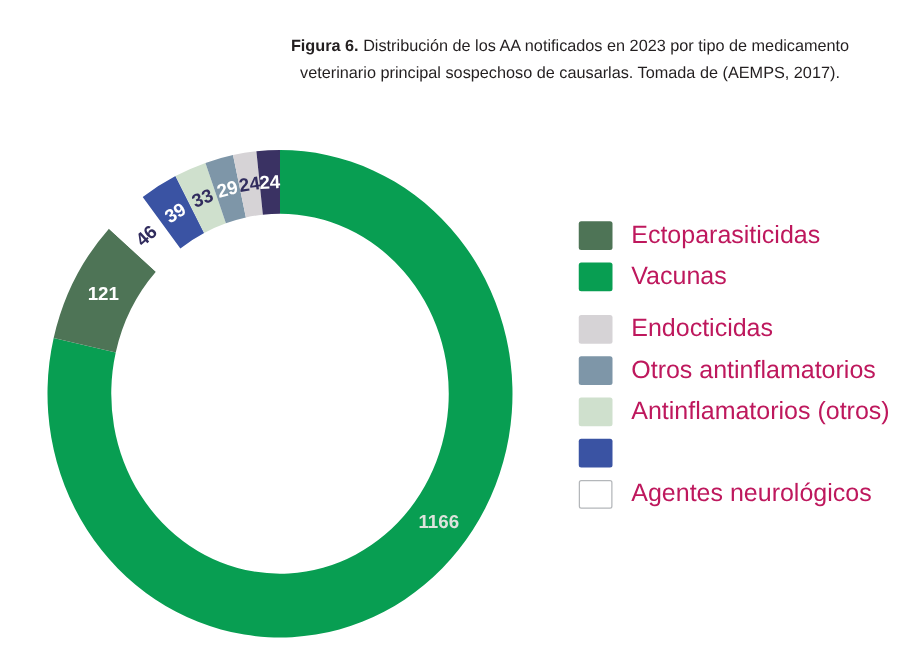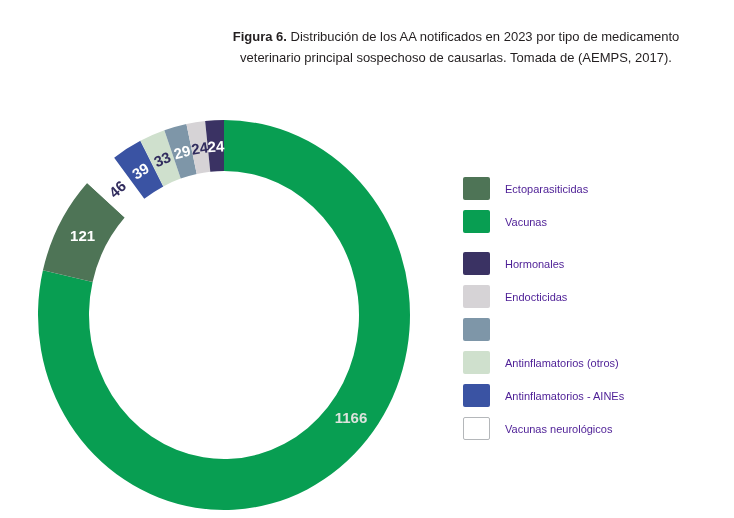--- a/index.html
+++ b/index.html
@@ -18,21 +18,21 @@
   .seg-label{
     font-size:15px;font-weight:bold;
     text-anchor:middle;dominant-baseline:central;
     font-family:"Liberation Sans", sans-serif;
   }
   .legend{position:absolute;left:463px;top:177px;}
   .legend-row{display:flex;align-items:center;height:23px;margin-bottom:10px;}
   .legend-row.gap-after{margin-bottom:19px;}
   .swatch{width:27px;height:23px;border-radius:2px;margin-right:15px;flex:none;box-sizing:border-box;}
   .swatch.bordered{border:1px solid #b4b7ba;}
-  .legend-label{font-size:11px;color:#4c1d95;white-space:nowrap;}
+  .legend-label{font-size:20px;color:#be185d;white-space:nowrap;}
 </style>
 </head>
 <body>
 
 <div class="caption">
   <span class="bold">Figura 6.</span><span> Distribución de los AA notificados en 2023 por tipo de medicamento</span><br>
   <span>veterinario principal sospechoso de causarlas. Tomada de (AEMPS, 2017).</span>
 </div>
 
 <div class="chart-area">
@@ -59,35 +59,31 @@
 <div class="legend" id="legend">
     <div class="legend-row">
       <span class="swatch" style="background: rgb(78, 116, 86);"></span>
       <span class="legend-label">Ectoparasiticidas</span>
     </div>
     <div class="legend-row gap-after">
       <span class="swatch" style="background: rgb(8, 158, 82);"></span>
       <span class="legend-label">Vacunas</span>
     </div>
     <div class="legend-row">
-      <span class="swatch" style="background: rgb(58, 50, 99);"></span>
-      <span class="legend-label">Hormonales</span>
-    </div>
-    <div class="legend-row">
       <span class="swatch" style="background: rgb(214, 211, 214);"></span>
       <span class="legend-label">Endocticidas</span>
     </div>
     <div class="legend-row">
       <span class="swatch" style="background: rgb(126, 150, 168);"></span>
+      <span class="legend-label">Otros antinflamatorios</span>
     </div>
     <div class="legend-row">
       <span class="swatch" style="background: rgb(207, 224, 205);"></span>
       <span class="legend-label">Antinflamatorios (otros)</span>
     </div>
     <div class="legend-row">
       <span class="swatch" style="background: rgb(58, 83, 163);"></span>
-      <span class="legend-label">Antinflamatorios - AINEs</span>
     </div>
     <div class="legend-row">
       <span class="swatch bordered" style="background: rgb(255, 255, 255);"></span>
-      <span class="legend-label">Vacunas neurológicos</span>
+      <span class="legend-label">Agentes neurológicos</span>
     </div>
   </div>
 
 </body></html>

